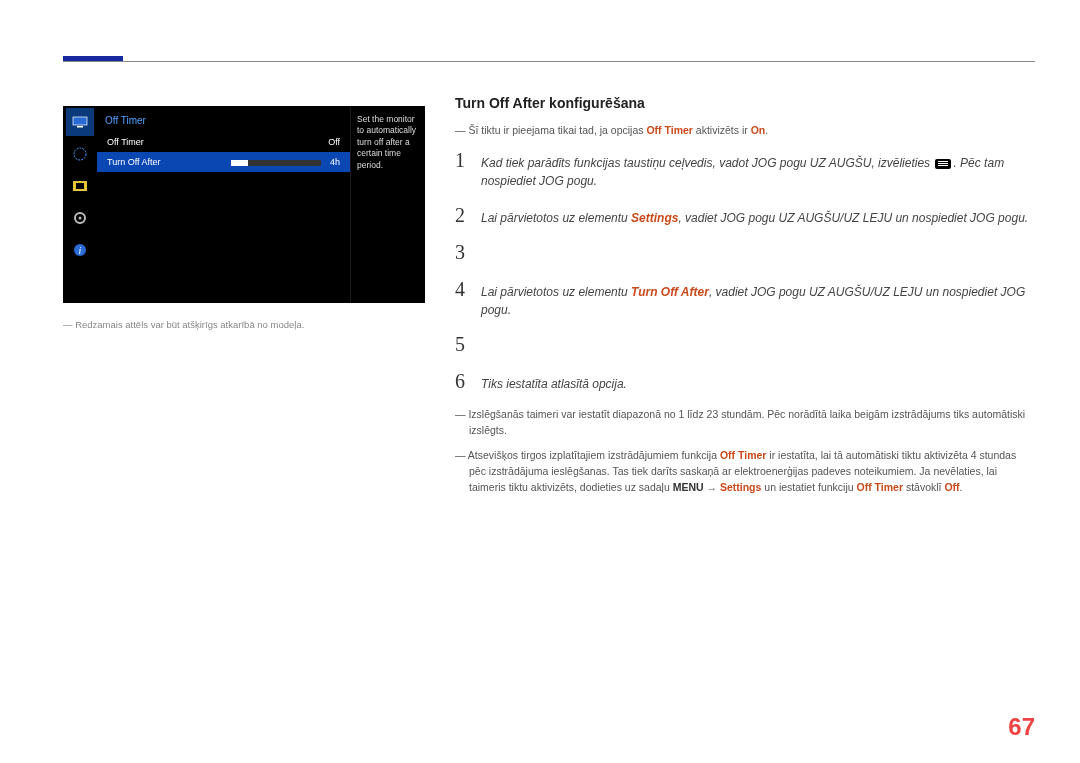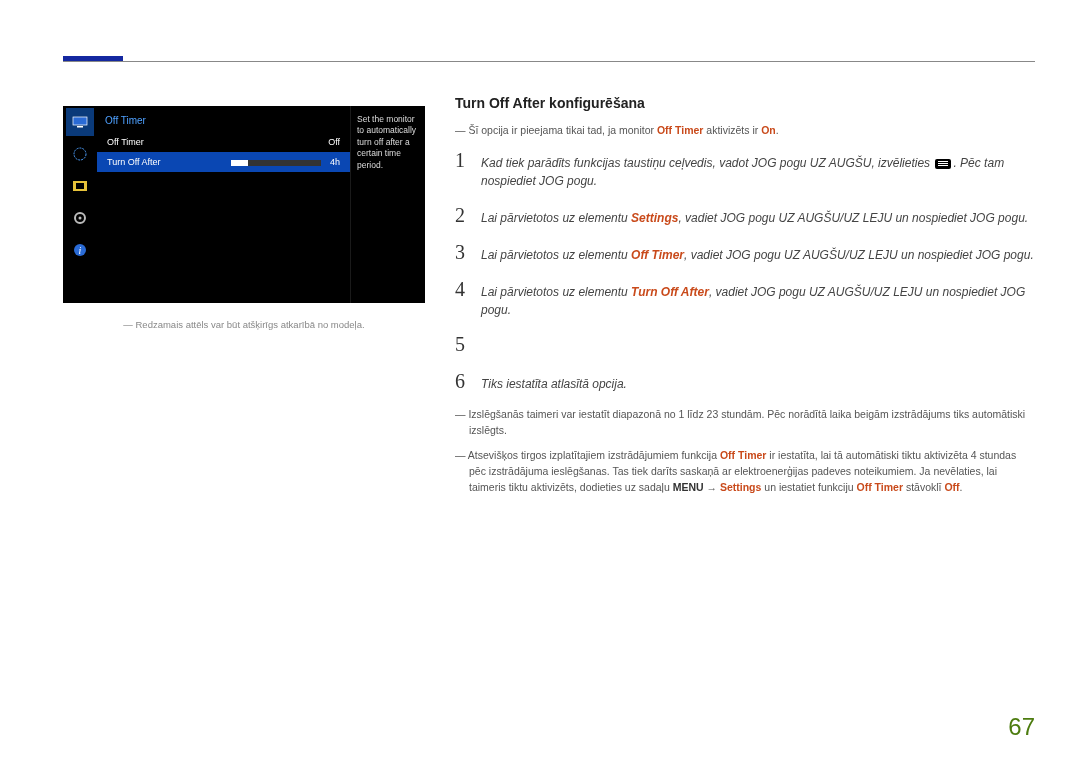--- a/index.html
+++ b/index.html
@@ -99,21 +99,20 @@
     font-size: 8.5px;
     line-height: 1.35;
     color: #ddd;
   }
   .footnote-left {
     font-size: 9.5px;
     color: #888;
     margin-top: 16px;
     text-indent: -10px;
     padding-left: 10px;
-    text-align: center;
   }
   .right-col {
     position: absolute;
     left: 455px;
     top: 95px;
     right: 45px;
   }
   h1 {
     font-size: 14px;
     font-weight: 700;
@@ -168,22 +167,22 @@
     height: 1px;
     background: #fff;
     box-shadow: 0 2px 0 #fff, 0 4px 0 #fff;
   }
   .arrow { font-family: Arial; }
   .pagenum {
     position: absolute;
     bottom: 22px;
     right: 45px;
     font-size: 24px;
-    color: #4d7c0f;
-    font-weight: 400;
+    color: #ef4444;
+    font-weight: 700;
   }
 </style>
 </head>
 <body>
 
 <div class="topbar-accent"></div>
 <div class="topbar"></div>
 
 <div class="left-col">
   <div class="osd">
@@ -234,41 +233,38 @@
     </div>
     <div class="osd-desc">Set the monitor to automatically turn off after a certain time period.</div>
   </div>
   <div class="footnote-left">―  Redzamais attēls var būt atšķirīgs atkarībā no modeļa.</div>
 </div>
 
 <div class="right-col">
   <h1>Turn Off After konfigurēšana</h1>
 
   <div class="note-line">
-    <span>―  Šī opcija ir pieejama tikai tad, ja monitor </span><span class="hl">Off Timer</span><span> aktivizēts ir </span><span class="hl">On</span><span>.</span>
+    <span>―  Šī tiktu ir pieejama tikai tad, ja opcijas </span><span class="hl">Off Timer</span><span> aktivizēts ir </span><span class="hl">On</span><span>.</span>
   </div>
 
   <div class="steps">
     <div class="step">
       <div class="step-num">1</div>
       <div class="step-text">
         <span>Kad tiek parādīts funkcijas taustiņu ceļvedis, vadot JOG pogu UZ AUGŠU, izvēlieties </span><span class="menu-icon"></span><span>. Pēc tam nospiediet JOG pogu.</span>
       </div>
     </div>
     <div class="step">
       <div class="step-num">2</div>
       <div class="step-text">
         <span>Lai pārvietotos uz elementu </span><span class="hl">Settings</span><span>, vadiet JOG pogu UZ AUGŠU/UZ LEJU un nospiediet JOG pogu.</span>
       </div>
     </div>
     <div class="step">
       <div class="step-num">3</div>
-      <div class="step-text">
-        <span>Lai pārvietotos uz elementu </span><span class="hl">Off Timer</span><span>, vadiet JOG pogu UZ AUGŠU/UZ LEJU un nospiediet JOG pogu.</span>
-      </div>
     </div>
     <div class="step">
       <div class="step-num">4</div>
       <div class="step-text">
         <span>Lai pārvietotos uz elementu </span><span class="hl">Turn Off After</span><span>, vadiet JOG pogu UZ AUGŠU/UZ LEJU un nospiediet JOG pogu.</span>
       </div>
     </div>
     <div class="step">
       <div class="step-num">5</div>
     </div>

